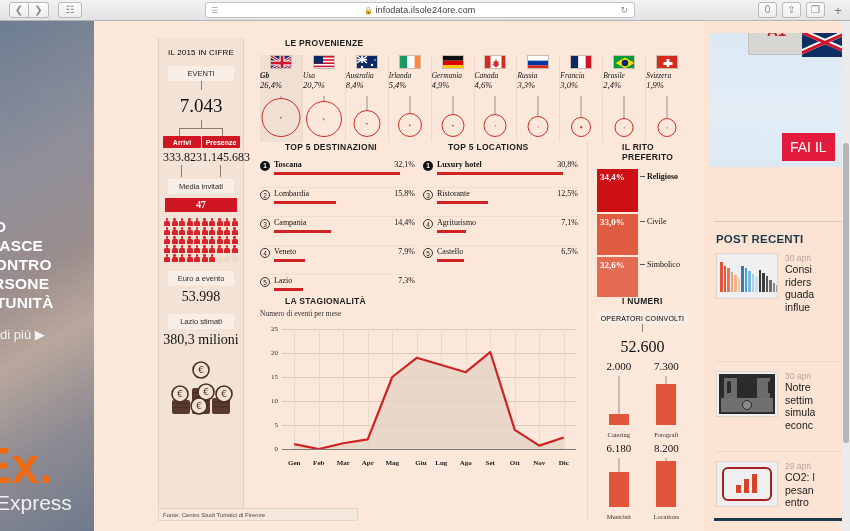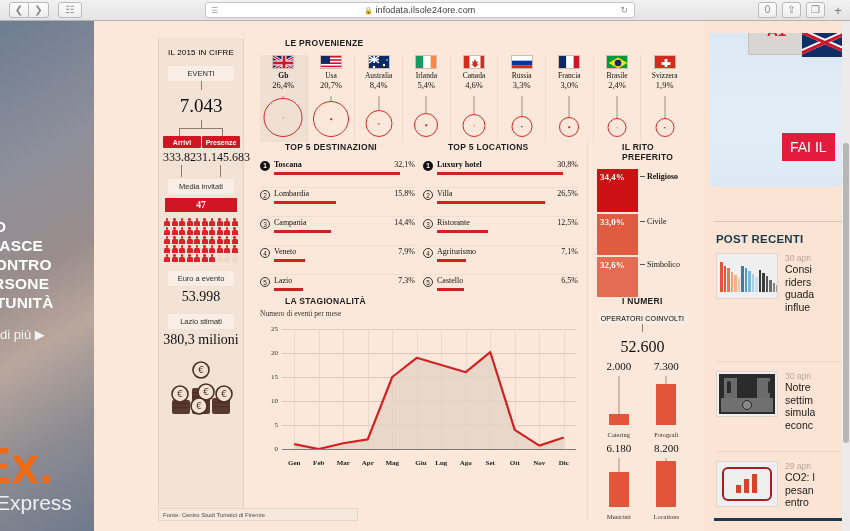--- a/index.html
+++ b/index.html
@@ -149,22 +149,22 @@
   #fonte {
     position: absolute; left: 8px; bottom: 3px; width: 200px; height: 13px;
     background: #f6e8dc; border: 1px solid #e6d4c6;
     font-size: 6px; color: #4a4a4a; padding: 3px 0 0 4px;
   }
 
   
   #prov { position: absolute; left: 110px; top: 0; width: 428px; }
   #prov-flags { display: flex; margin-top: 7px; }
   .prov-col {
-    flex: 1; text-align: center; position: relative;
-    border-right: 1px solid #ecd9c9; padding-bottom: 4px;
+    flex: 1; text-align: left; position: relative;
+    border-right: 1px solid #ecd9c9; padding-bottom: 4px; font-style: italic;
   }
   .prov-col:last-child { border-right: none; }
   .prov-col.hl { background: #efe0d3; }
   .flag { width: 22px; height: 14px; margin: 0 auto 2px; border: .5px solid #cfbcae; position: relative; overflow: hidden; }
   .prov-name { font-size: 7.5px; color: #111; font-family: "Liberation Serif", serif; }
   .prov-col.hl .prov-name { font-weight: bold; }
   .prov-pct { font-size: 8.5px; color: #111; font-family: "Liberation Serif", serif; }
   .bubble-wrap { height: 42px; position: relative; margin-top: 6px; }
   .bubble { position: absolute; left: 50%; bottom: 1px; transform: translateX(-50%);
             border: 1.6px solid #cf2b27; border-radius: 50%; }
@@ -223,21 +223,21 @@
   .num-grid { display: grid; grid-template-columns: 1fr 1fr; gap: 4px; margin-top: 4px; }
   .num-cell { text-align: center; position: relative; height: 78px; }
   .num-val { font-family: "Liberation Serif", serif; font-size: 11px; color: #111; }
   .num-bar { position: absolute; left: 50%; transform: translateX(-50%); bottom: 13px; width: 20px; background: #e2553a; }
   .num-stem { position: absolute; left: 50%; transform: translateX(-50%); width: 1px; background: #9b8d84; }
   .num-name { position: absolute; left: 0; right: 0; bottom: 0; font-size: 6.5px; color: #333;
               font-family: "Liberation Serif", serif; }
 
   
   #rail { position: absolute; left: 704px; top: 0; width: 138px; height: 510px; background: #fbe4d4; overflow: hidden; }
-  #rail-ad { position: absolute; left: 6px; top: 12px; width: 132px; height: 154px;
+  #rail-ad { position: absolute; left: 6px; top: 12px; width: 132px; height: 134px;
              background: linear-gradient(to bottom,#dce9f4 0%,#e2edf6 60%,#dce9f4 100%); overflow: hidden; text-align: right; }
   #rail-ad-card { position: absolute; left: 38px; top: -14px; width: 110px; height: 36px;
                   background: #d8d6d2; border: 1px solid #c3c1bd; border-radius: 2px; }
   #rail-ad-card-text { position: absolute; left: 18px; top: 2px; color: #c9202f; font-weight: bold; font-size: 15px; }
   #rail-ad-flag { position: absolute; right: -6px; top: -6px; width: 46px; height: 30px;
                   background: #0f2e63; overflow: hidden; }
   #rail-ad-flag .d1, #rail-ad-flag .d2 { position: absolute; left: -14px; top: 12px; width: 74px; height: 5px; background: #fff; }
   #rail-ad-flag .d1 { transform: rotate(24deg); }
   #rail-ad-flag .d2 { transform: rotate(-24deg); }
   #rail-ad-flag .r1, #rail-ad-flag .r2 { position: absolute; left: -14px; top: 13.5px; width: 74px; height: 2.5px; background: #cf142b; }
@@ -642,20 +642,33 @@
                 </svg></div>
               <div class="prov-name">Irlanda</div>
               <div class="prov-pct">5,4%</div>
               <div class="bubble-wrap">
                 <div class="stem" style="top:0;height:17px"></div>
                 <div class="bubble" style="width:24px;height:24px"></div>
               </div>
             </div>
             <div class="prov-col">
               <div class="flag"><svg viewBox="0 0 22 14" width="22" height="14">
+                  <rect width="22" height="4.67" fill="#111"></rect>
+                  <rect y="4.67" width="22" height="4.66" fill="#d00"></rect>
+                  <rect y="9.33" width="22" height="4.67" fill="#ffce00"></rect>
+                </svg></div>
+              <div class="prov-name">Germania</div>
+              <div class="prov-pct">4,9%</div>
+              <div class="bubble-wrap">
+                <div class="stem" style="top:0;height:18px"></div>
+                <div class="bubble" style="width:23px;height:23px"></div>
+              </div>
+            </div>
+            <div class="prov-col">
+              <div class="flag"><svg viewBox="0 0 22 14" width="22" height="14">
                   <rect width="22" height="14" fill="#fff"></rect>
                   <rect width="5.5" height="14" fill="#d52b1e"></rect>
                   <rect x="16.5" width="5.5" height="14" fill="#d52b1e"></rect>
                   <path d="M11 3 L12.4 6 L14 5.3 L13 8.4 L15 8 L11 11.4 L7 8 L9 8.4 L8 5.3 L9.6 6 Z" fill="#d52b1e"></path>
                 </svg></div>
               <div class="prov-name">Canada</div>
               <div class="prov-pct">4,6%</div>
               <div class="bubble-wrap">
                 <div class="stem" style="top:0;height:18px"></div>
                 <div class="bubble" style="width:23px;height:23px"></div>
@@ -753,26 +766,20 @@
       </div>
 
       <div class="top5" id="top5-loc">
         <div class="panel-title">TOP 5 LOCATIONS</div>
         <div class="top5-rows">
             <div class="t5row">
               <span class="rank filled">1</span>
               <span class="t5label">Luxury hotel</span>
               <span class="t5pct">30,8%</span>
               <span class="t5bar" style="width:126px"></span>
-            </div>
-            <div class="t5row">
-              <span class="rank hollow">2</span>
-              <span class="t5label">Villa</span>
-              <span class="t5pct">26,5%</span>
-              <span class="t5bar" style="width:108.4090909090909px"></span>
             </div>
             <div class="t5row">
               <span class="rank hollow">3</span>
               <span class="t5label">Ristorante</span>
               <span class="t5pct">12,5%</span>
               <span class="t5bar" style="width:51.13636363636363px"></span>
             </div>
             <div class="t5row">
               <span class="rank hollow">4</span>
               <span class="t5label">Agriturismo</span>

